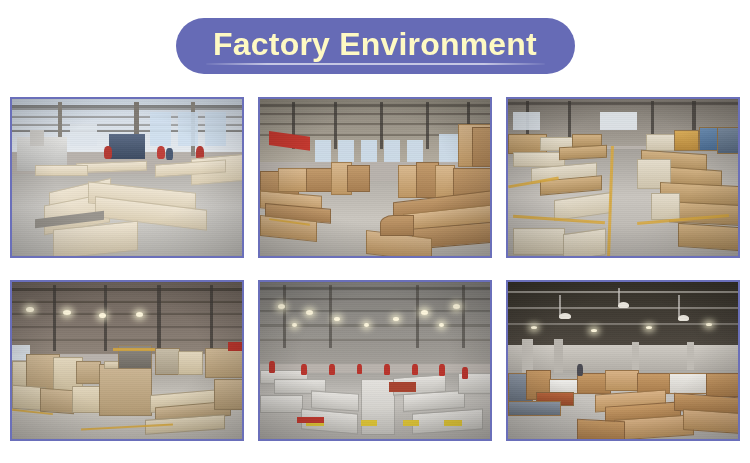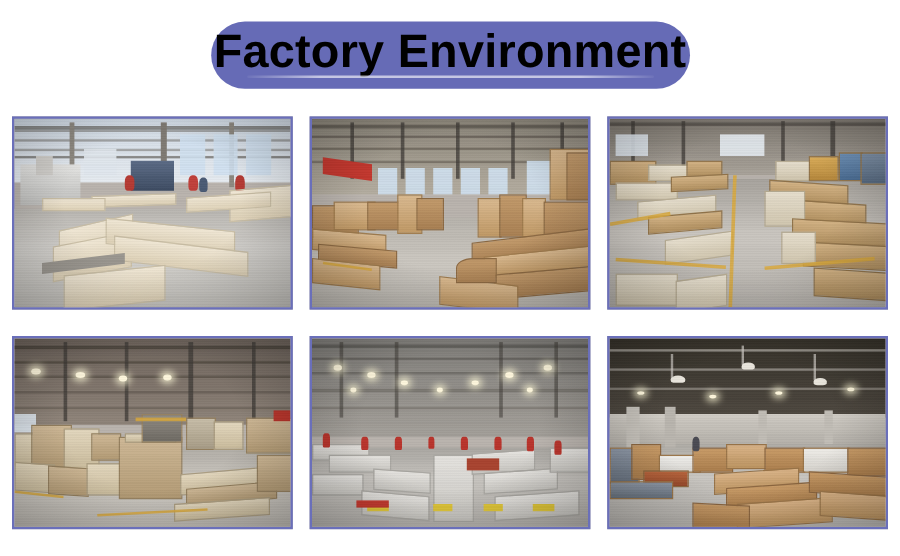--- a/index.html
+++ b/index.html
@@ -36,22 +36,22 @@
     width: 399px;
     height: 56px;
     background: #666BB6;
     border-radius: 28px;
     display: flex;
     align-items: center;
     justify-content: center;
     box-sizing: border-box;
   }
   .banner-title {
-    color: #000000;
-    font-size: 39px;
+    color: #fef9c3;
+    font-size: 32px;
     font-weight: bold;
     letter-spacing: 0.2px;
     line-height: 1;
     white-space: nowrap;
     padding-bottom: 5px;
   }
   .banner-underline {
     position: absolute;
     left: 30px;
     right: 30px;

